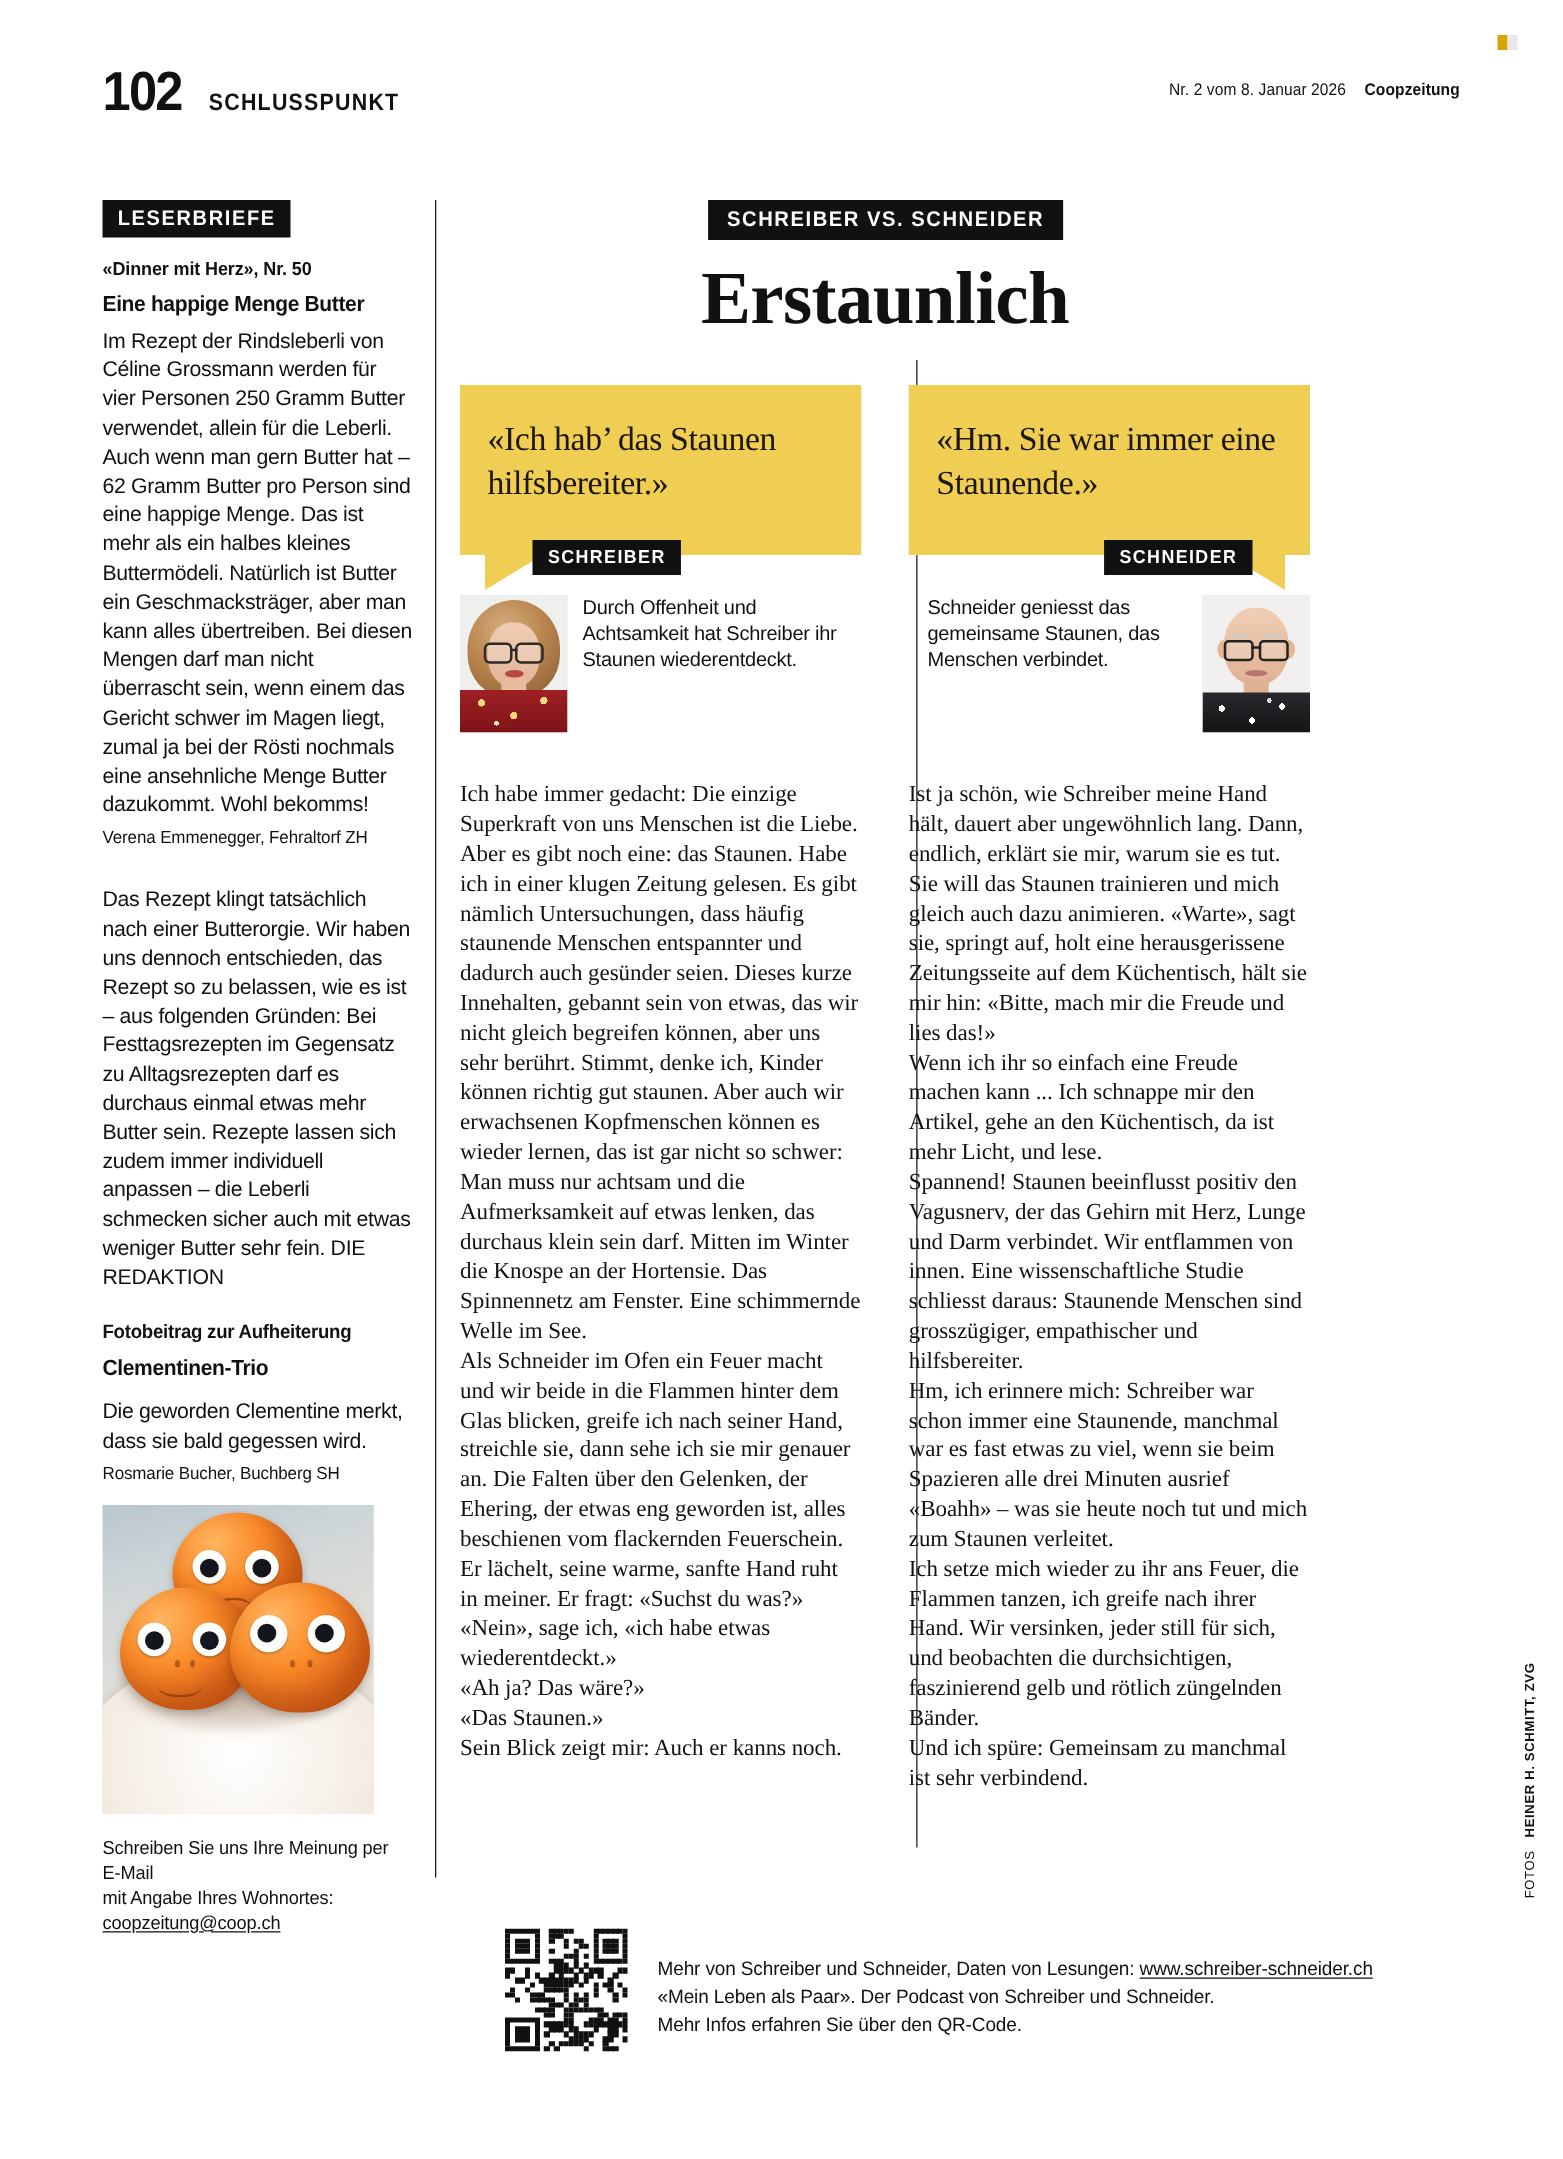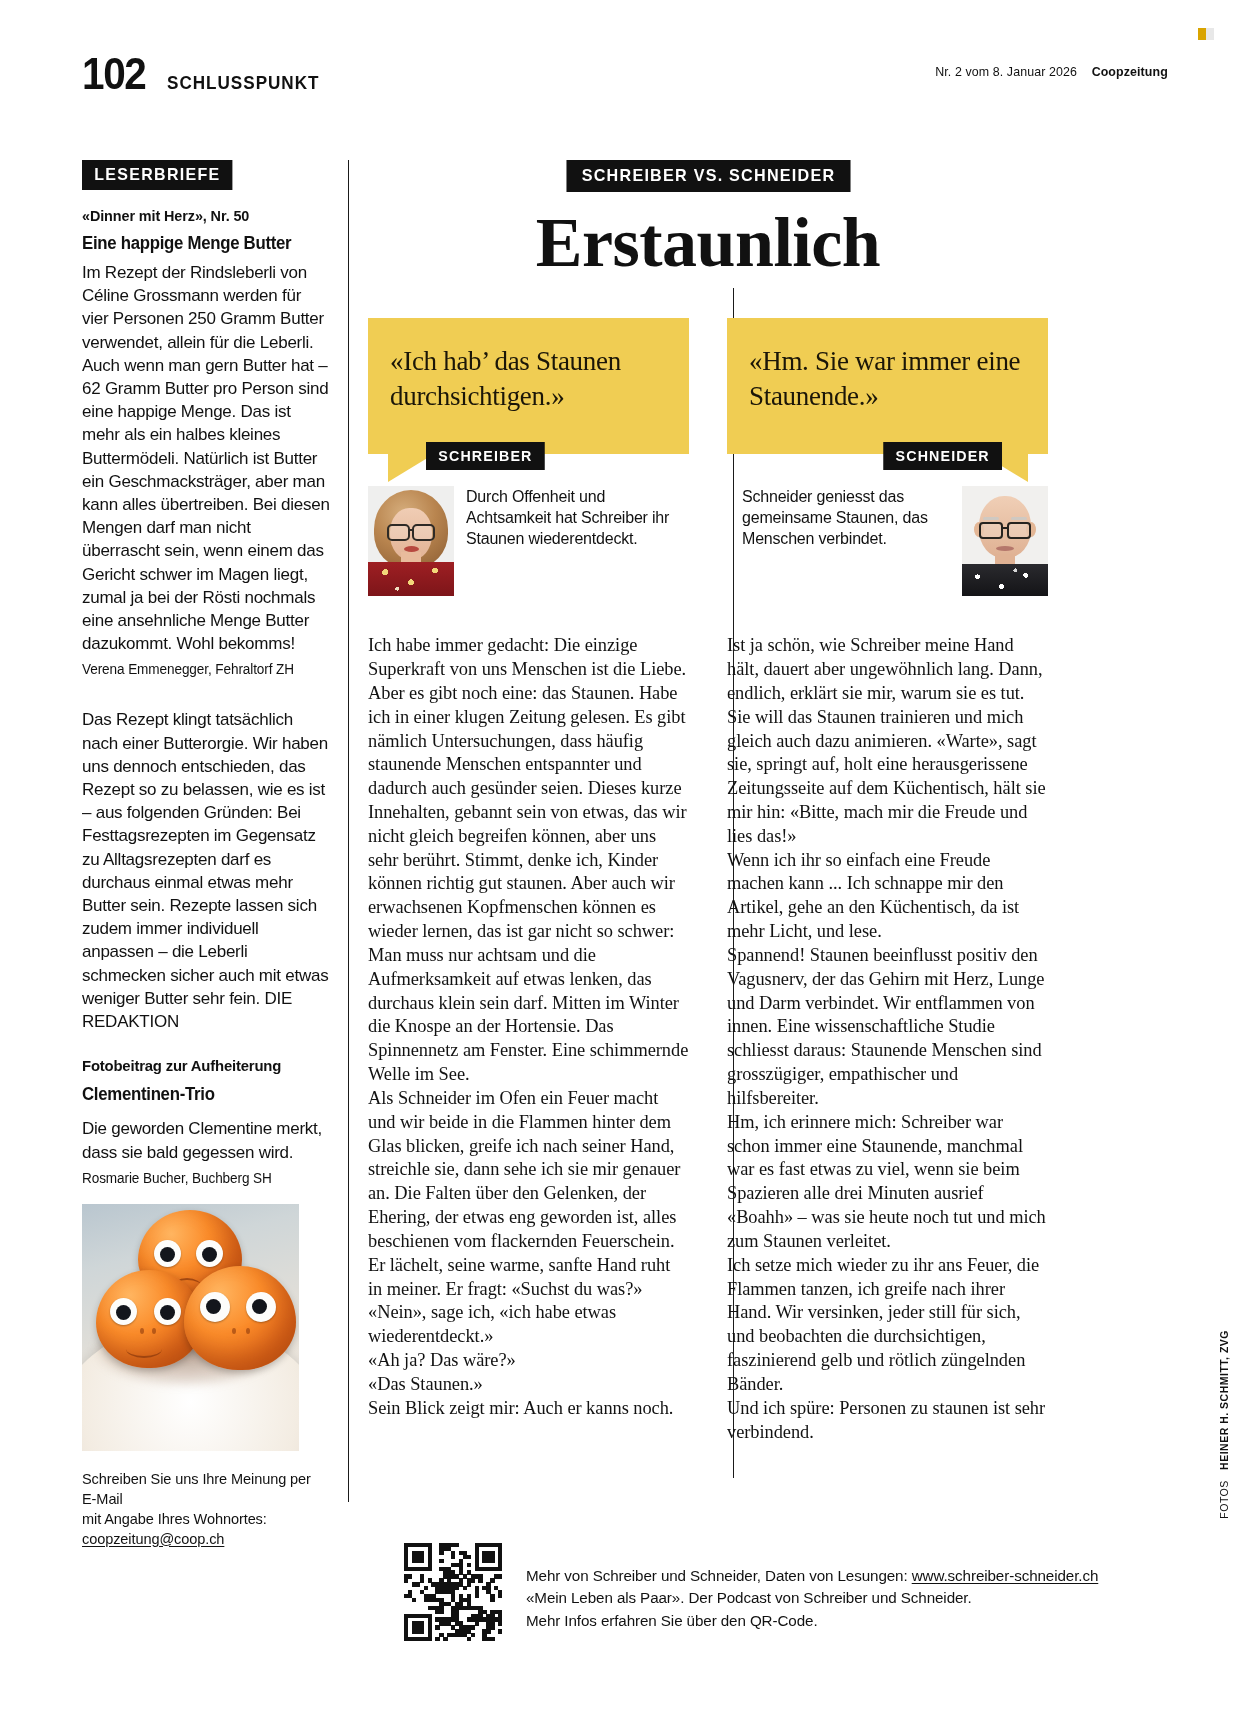--- a/index.html
+++ b/index.html
@@ -248,21 +248,21 @@
     font-size: 17px;
     font-weight: 900;
     letter-spacing: 1.3px;
     padding: 7px 16px 8px 16px;
     line-height: 1;
     transform: scaleX(0.95);
   }
   .art-title {
     text-align: center;
     font-family: "Liberation Serif", serif;
-    font-size: 70px;
+    font-size: 60px;
     font-weight: 700;
     letter-spacing: -0.5px;
     margin-top: 16px;
     line-height: 1;
   }
 
   
   .quotes {
     display: flex;
     gap: 38px;
@@ -526,21 +526,21 @@
 <div class="article">
   <div class="art-tag-row">
     <span class="art-tag">SCHREIBER VS. SCHNEIDER</span>
   </div>
   <div class="art-title">Erstaunlich</div>
 
   <div class="quotes">
 
     <div class="qcol">
       <div class="qbox">
-        <div class="qtext">«Ich hab’ das Staunen durchsichtigen.»</div>
+        <div class="qtext">«Ich hab’ das Staunen hilfsbereiter.»</div>
         <div class="qtail"></div>
         <div class="namebar l">SCHREIBER</div>
       </div>
       <div class="bio">
         <div class="portrait">
           <div class="pa-bg"></div>
           <div class="pa-hair"></div>
           <div class="pa-face"></div>
           <div class="pa-neck"></div>
           <div class="pa-body"></div>
@@ -592,21 +592,21 @@
         <p>«Ah ja? Das wäre?»</p>
         <p>«Das Staunen.»</p>
         <p>Sein Blick zeigt mir: Auch er kanns noch.</p>
       </div>
     <div class="bcol" id="body-right">
         <p>Ist ja schön, wie Schreiber meine Hand hält, dauert aber ungewöhnlich lang. Dann, endlich, erklärt sie mir, warum sie es tut. Sie will das Staunen trainieren und mich gleich auch dazu animieren. «Warte», sagt sie, springt auf, holt eine herausgerissene Zeitungsseite auf dem Küchentisch, hält sie mir hin: «Bitte, mach mir die Freude und lies das!»</p>
         <p>Wenn ich ihr so einfach eine Freude machen kann ... Ich schnappe mir den Artikel, gehe an den Küchentisch, da ist mehr Licht, und lese.</p>
         <p>Spannend! Staunen beeinflusst positiv den Vagusnerv, der das Gehirn mit Herz, Lunge und Darm verbindet. Wir entflammen von innen. Eine wissenschaftliche Studie schliesst daraus: Staunende Menschen sind grosszügiger, empathischer und hilfsbereiter.</p>
         <p>Hm, ich erinnere mich: Schreiber war schon immer eine Staunende, manchmal war es fast etwas zu viel, wenn sie beim Spazieren alle drei Minuten ausrief «Boahh» – was sie heute noch tut und mich zum Staunen verleitet.</p>
         <p>Ich setze mich wieder zu ihr ans Feuer, die Flammen tanzen, ich greife nach ihrer Hand. Wir versinken, jeder still für sich, und beobachten die durchsichtigen, faszinierend gelb und rötlich züngelnden Bänder.</p>
-        <p>Und ich spüre: Personen zu staunen ist sehr verbindend.</p>
+        <p>Und ich spüre: Gemeinsam zu manchmal ist sehr verbindend.</p>
       </div>
   </div>
 </div>
 
 <div class="qr-foot">
   <div class="qr" id="qr-canvas">
       <i style="position:absolute;left:0px;top:0px;width:4.32px;height:4.32px;background:#111;"></i>
       <i style="position:absolute;left:3.92px;top:0px;width:4.32px;height:4.32px;background:#111;"></i>
       <i style="position:absolute;left:7.84px;top:0px;width:4.32px;height:4.32px;background:#111;"></i>
       <i style="position:absolute;left:11.76px;top:0px;width:4.32px;height:4.32px;background:#111;"></i>

